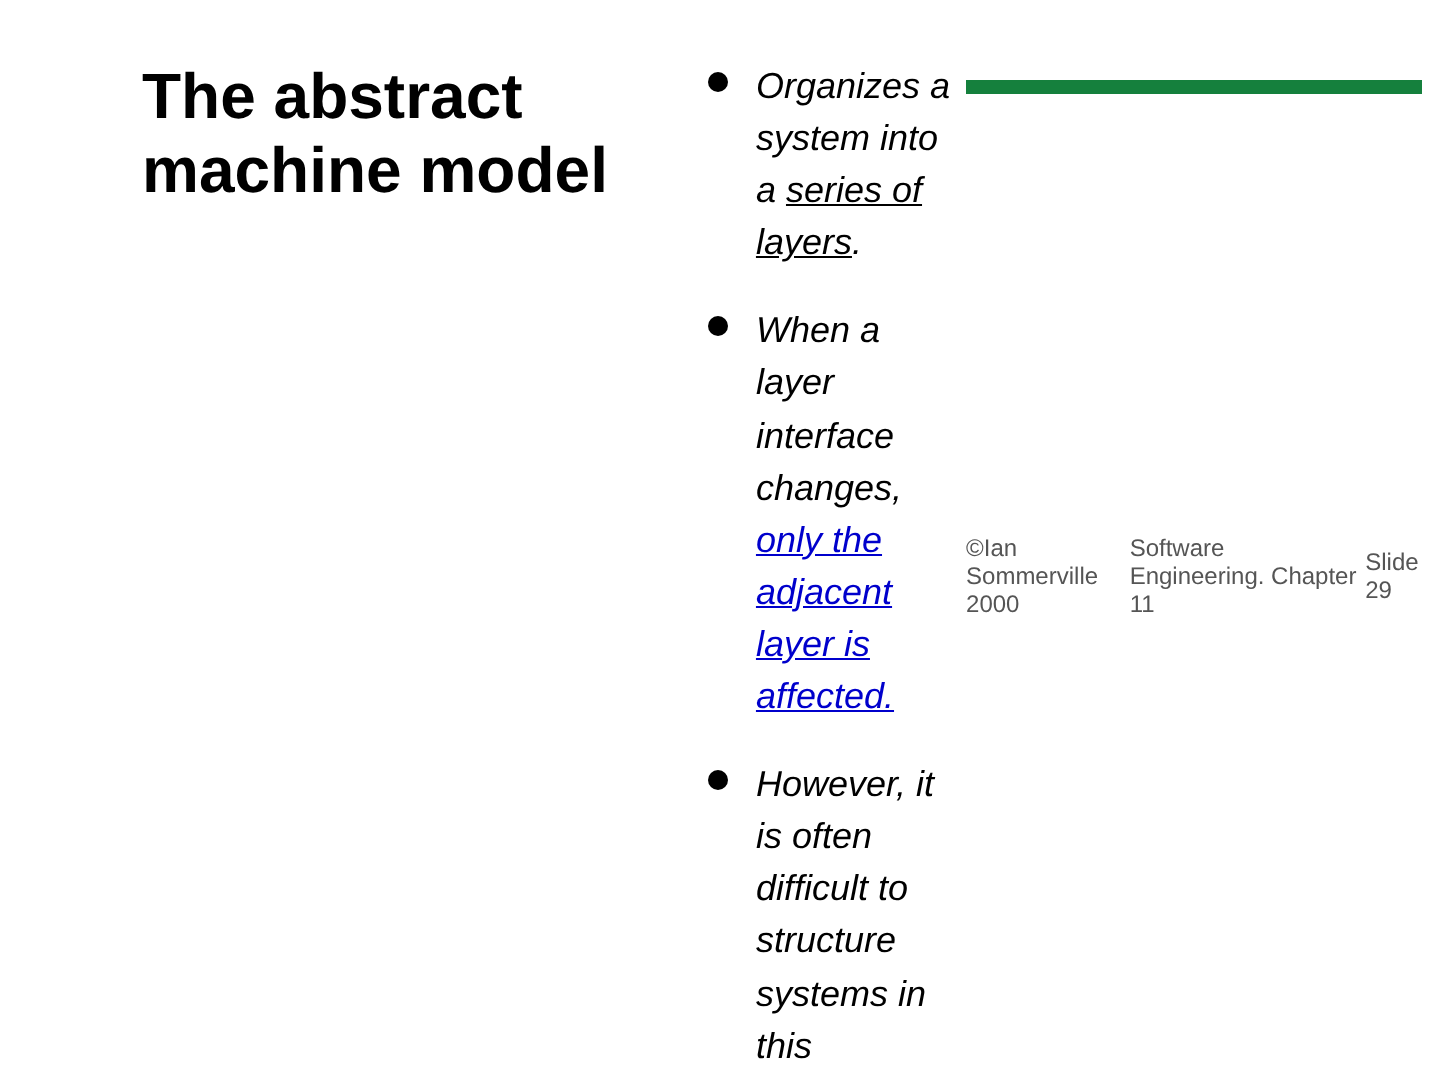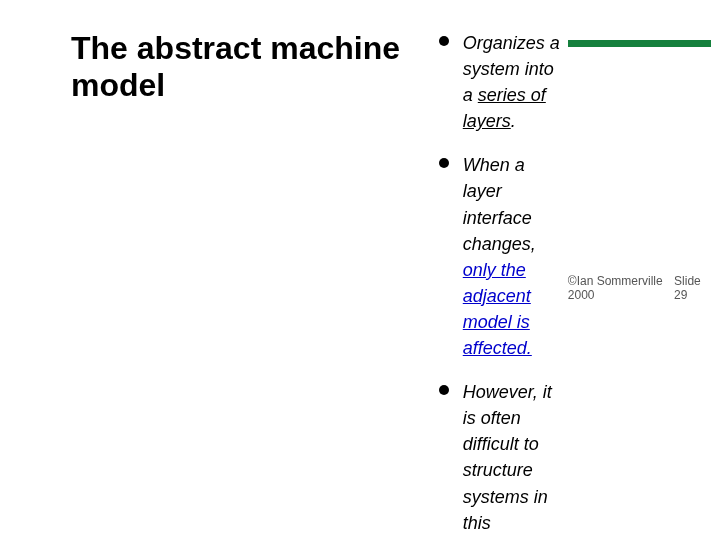--- a/index.html
+++ b/index.html
@@ -111,31 +111,32 @@
       <div class="bullet-text">
         Organizes a system into a <span class="underline">series of layers</span>.
       </div>
     </div>
 
 
     <div class="bullet-item">
       <div class="bullet-dot"></div>
       <div class="bullet-text">
         When a layer interface changes, <span class="blue-link">only the
-        adjacent</span> <span class="blue-link">model is affected.</span>
+        adjacent</span> <span class="blue-link">layer is affected.</span>
       </div>
     </div>
 
     <div class="bullet-item">
       <div class="bullet-dot"></div>
       <div class="bullet-text">
         However, it is often difficult to structure systems
         in this way.&nbsp;<span class="why-text">(Why?)</span>
       </div>
     </div>
 
   </div>
 
   <div class="footer">
     <span class="footer-text">©Ian Sommerville 2000</span>
+    <span class="footer-text">Software Engineering. Chapter 11</span>
     <span class="footer-text">Slide 29</span>
   </div>
 </div>
 
 </body></html>

